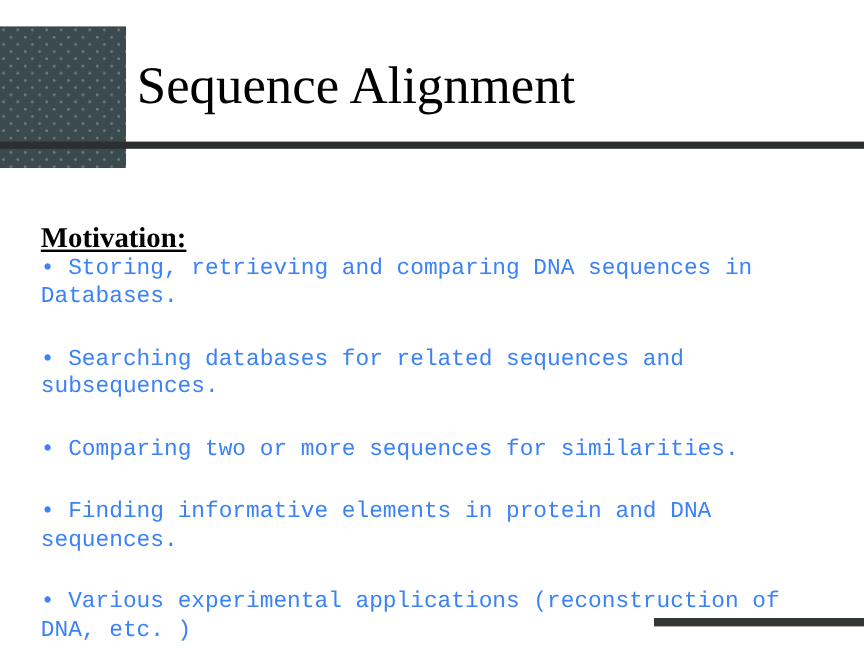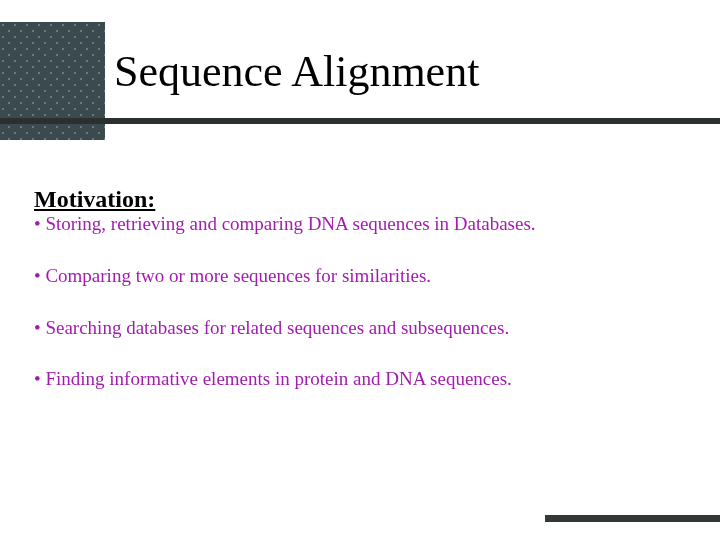--- a/index.html
+++ b/index.html
@@ -46,23 +46,23 @@
     text-decoration: underline;
     margin-top: 18px;
   }
   .bullets {
     position: absolute;
     left: 34px;
     top: 212px;
     width: 660px;
   }
   .bullet {
-    font-family: Liberation Serif, serif;
+    font-family: Liberation Mono, monospace;
     font-size: 19px;
-    color: #a21caf;
+    color: #3b82f6;
     margin-bottom: 28px;
     line-height: 1.25;
   }
   .bullet::before { content: "• "; }
   .footer-bar {
     position: absolute;
     right: 0;
     bottom: 18px;
     width: 175px;
     height: 7px;
@@ -72,18 +72,19 @@
 </head>
 <body>
 
 <div class="slide">
   <div class="pattern-block"></div>
   <div class="title">Sequence Alignment</div>
   <div class="hr-top"></div>
   <div class="subtitle">Motivation:</div>
   <div class="bullets">
     <div class="bullet">Storing, retrieving and comparing DNA sequences in Databases.</div>
+    <div class="bullet">Searching databases for related sequences and subsequences.</div>
     <div class="bullet">Comparing two or more sequences for similarities.</div>
-    <div class="bullet">Searching databases for related sequences and subsequences.</div>
     <div class="bullet">Finding informative elements in protein and DNA sequences.</div>
+    <div class="bullet">Various experimental applications (reconstruction of DNA, etc. )</div>
   </div>
   <div class="footer-bar"></div>
 </div>
 
 </body></html>

